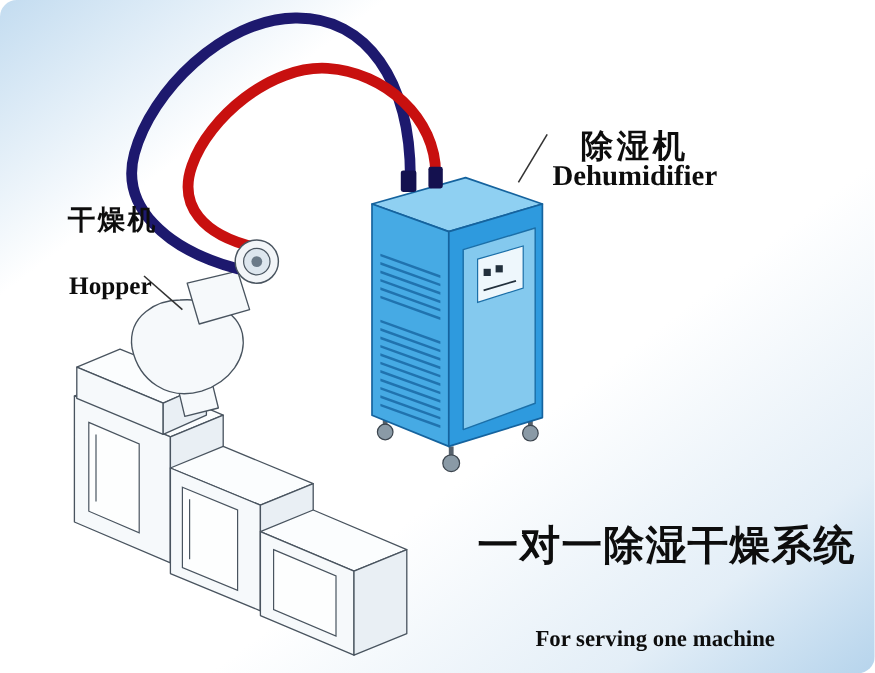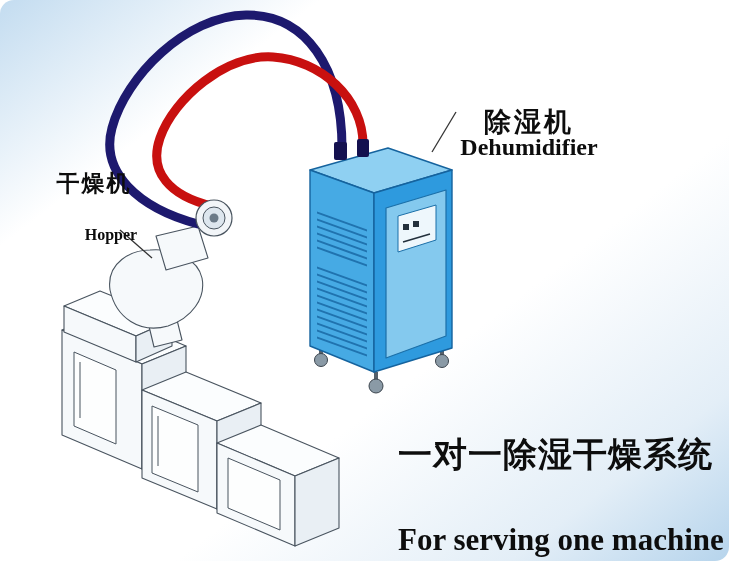--- a/index.html
+++ b/index.html
@@ -8,32 +8,32 @@
     font-family:"Liberation Sans", sans-serif;background:#ffffff;
   }
   #canvas svg{position:absolute;left:0;top:0;}
   .lbl{position:absolute;color:#0d0d0d;text-align:center;white-space:nowrap;}
   .lbl-cn-big{font-weight:bold;font-size:27px;letter-spacing:3px;}
   .lbl-cn-sm{font-weight:bold;font-size:23px;letter-spacing:2px;font-family:Liberation Mono, monospace;}
   .lbl-en{font-family:"Liberation Serif", serif;font-weight:700;margin-top:28px;}
   #dehumidifier-cn{left:456px;top:76px;width:146px;margin-top:28px;}
   #dehumidifier-en{left:450px;top:106px;width:158px;font-size:24px;}
   #hopper-cn{left:52px;top:168px;width:84px;}
-  #hopper-en{left:67px;top:198px;width:88px;font-size:16px;text-align:center;}
+  #hopper-en{left:48px;top:198px;width:88px;font-size:21px;text-align:center;}
   #main-title{
     position:absolute;left:0;top:237px;width:729px;text-align:center;
     font-weight:bold;font-size:45px;line-height:50px;letter-spacing:1px;
     color:var(--title-blue,#1d8ee6);
     text-shadow:
       -3px -3px 0 #fff, 3px -3px 0 #fff, -3px 3px 0 #fff, 3px 3px 0 #fff,
       -3px 0 0 #fff, 3px 0 0 #fff, 0 -3px 0 #fff, 0 3px 0 #fff,
       4px 6px 7px rgba(70,95,120,.55);
   }
   #caption-cn{left:398px;top:432px;width:296px;font-weight:bold;font-size:34px;letter-spacing:1px;}
-  #caption-en{left:398px;top:494px;width:296px;font-size:31px;font-weight:600;}
+  #caption-en{left:398px;top:494px;width:296px;font-size:19px;font-weight:600;}
   
   .pipe{fill:none;stroke-linecap:round;}
   .pipe-navy{stroke:var(--pipe-navy,#1d196e);stroke-width:9;}
   .pipe-red{stroke:var(--pipe-red,#c8100f);stroke-width:9;}
   .mc{fill:#f6f9fb;stroke:#49545f;stroke-width:1.1;stroke-linejoin:round;}
   .mc-top{fill:#fbfdfe;}
   .mc-side{fill:#e9eff4;}
   .mc-panel{fill:#fdfefe;stroke:#49545f;stroke-width:1;}
   .dh-edge{stroke:var(--dh-edge,#15639e);stroke-width:1.4;stroke-linejoin:round;}
   .leader{stroke:#333;stroke-width:1.3;}

